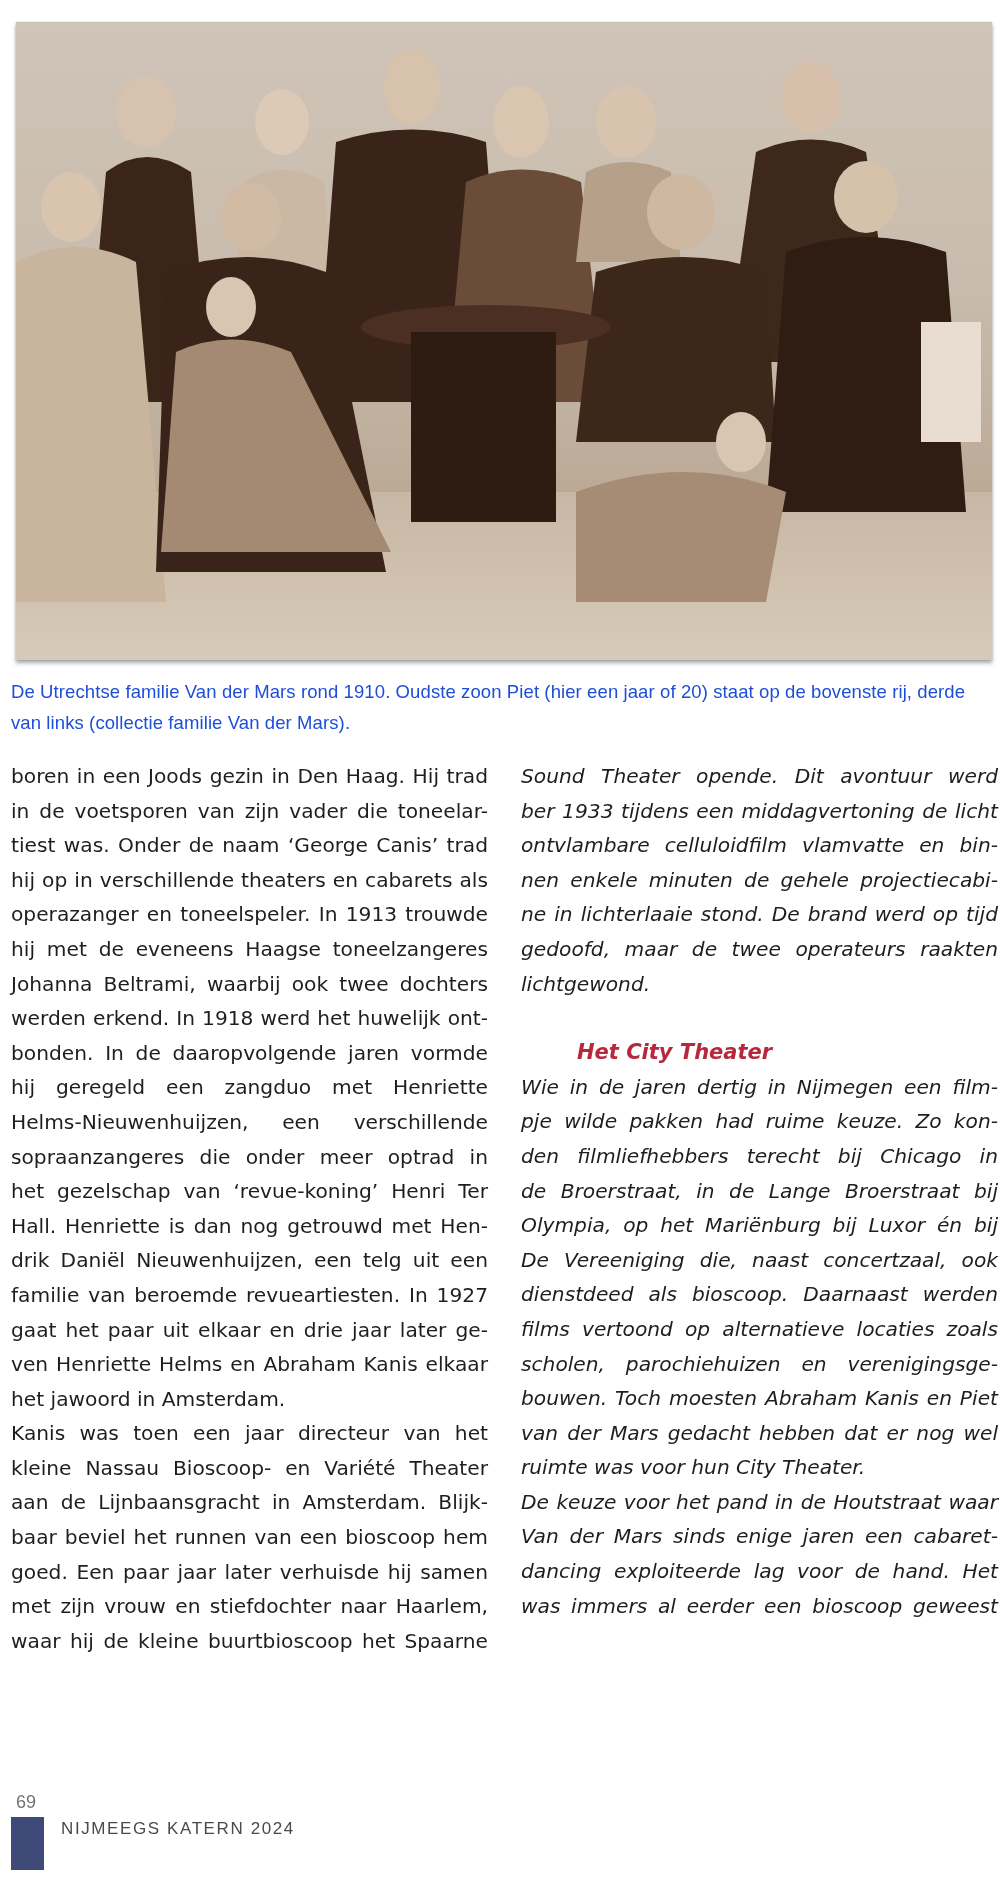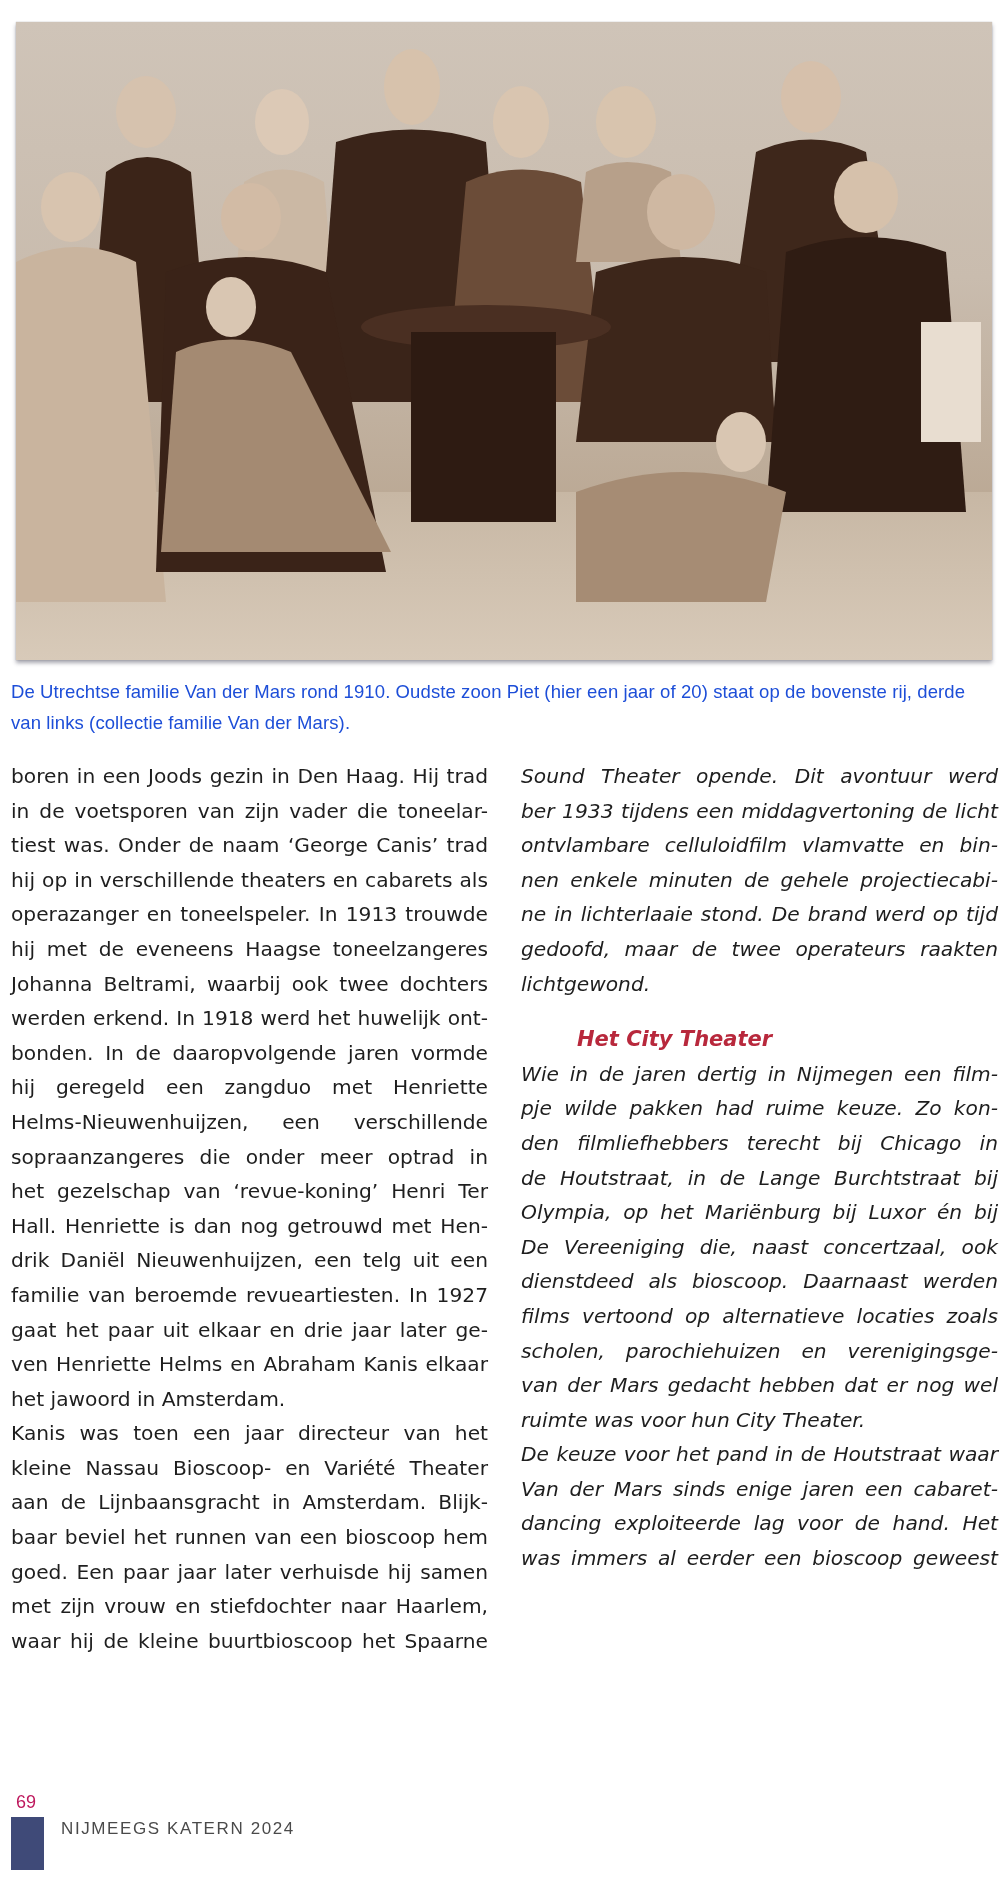--- a/index.html
+++ b/index.html
@@ -21,25 +21,25 @@
   
   .col { position: absolute; top: 759px; width: 480px;
          font-family: "DejaVu Sans", sans-serif; font-size: 20.2px; line-height: 34.6px;
          color: #1e1e1e; }
   .col.left { left: 11px; width: 477px; }
   .col.right { left: 521px; width: 477px; font-style: italic; }
   .col p { margin: 0; text-align: justify; text-align-last: left; }
   .line { display: block; text-align: justify; text-align-last: justify; white-space: nowrap; }
   .line.last { text-align-last: left; }
   .subhead { display: block; color: #b8283c; font-weight: bold; font-size: 21px;
-             padding-left: 56px; margin-top: 21px; line-height: 34.6px; }
+             padding-left: 56px; margin-top: 34px; line-height: 34.6px; }
 
   
   .page-number { position: absolute; left: 16px; top: 1792px; font-family: "Liberation Sans", sans-serif;
-                 font-size: 18px; color: #be185d; }
+                 font-size: 18px; color: #737373; }
   .footer-bar { position: absolute; left: 11px; top: 1817px; width: 33px; height: 53px;
                 background: #3f4a78; }
   .journal { position: absolute; left: 61px; top: 1819px; font-family: "Liberation Sans", sans-serif;
              font-size: 17px; letter-spacing: 1.6px; color: #4a4a4a; }
 </style>
 </head>
 <body>
 
 <div class="photo">
   <svg viewBox="0 0 976 638" preserveAspectRatio="none">
@@ -134,26 +134,27 @@
     <span class="line">nen enkele minuten de gehele projectiecabi-</span>
     <span class="line">ne in lichterlaaie stond. De brand werd op tijd</span>
     <span class="line">gedoofd, maar de twee operateurs raakten</span>
     <span class="line last">lichtgewond.</span>
   </p>
   <span class="subhead">Het City Theater</span>
   <p>
     <span class="line">Wie in de jaren dertig in Nijmegen een film-</span>
     <span class="line">pje wilde pakken had ruime keuze. Zo kon-</span>
     <span class="line">den filmliefhebbers terecht bij Chicago in</span>
-    <span class="line">de Houtstraat, in de Lange Burchtstraat bij</span>
+    <span class="line">de Broerstraat, in de Lange Broerstraat bij</span>
     <span class="line">Olympia, op het Mariënburg bij Luxor én bij</span>
     <span class="line">De Vereeniging die, naast concertzaal, ook</span>
     <span class="line">dienstdeed als bioscoop. Daarnaast werden</span>
     <span class="line">films vertoond op alternatieve locaties zoals</span>
     <span class="line">scholen, parochiehuizen en verenigingsge-</span>
+    <span class="line">bouwen. Toch moesten Abraham Kanis en Piet</span>
     <span class="line">van der Mars gedacht hebben dat er nog wel</span>
     <span class="line last">ruimte was voor hun City Theater.</span>
   </p>
   <p>
     <span class="line">De keuze voor het pand in de Houtstraat waar</span>
     <span class="line">Van der Mars sinds enige jaren een cabaret-</span>
     <span class="line">dancing exploiteerde lag voor de hand. Het</span>
     <span class="line">was immers al eerder een bioscoop geweest</span>
   </p>
 </div>

